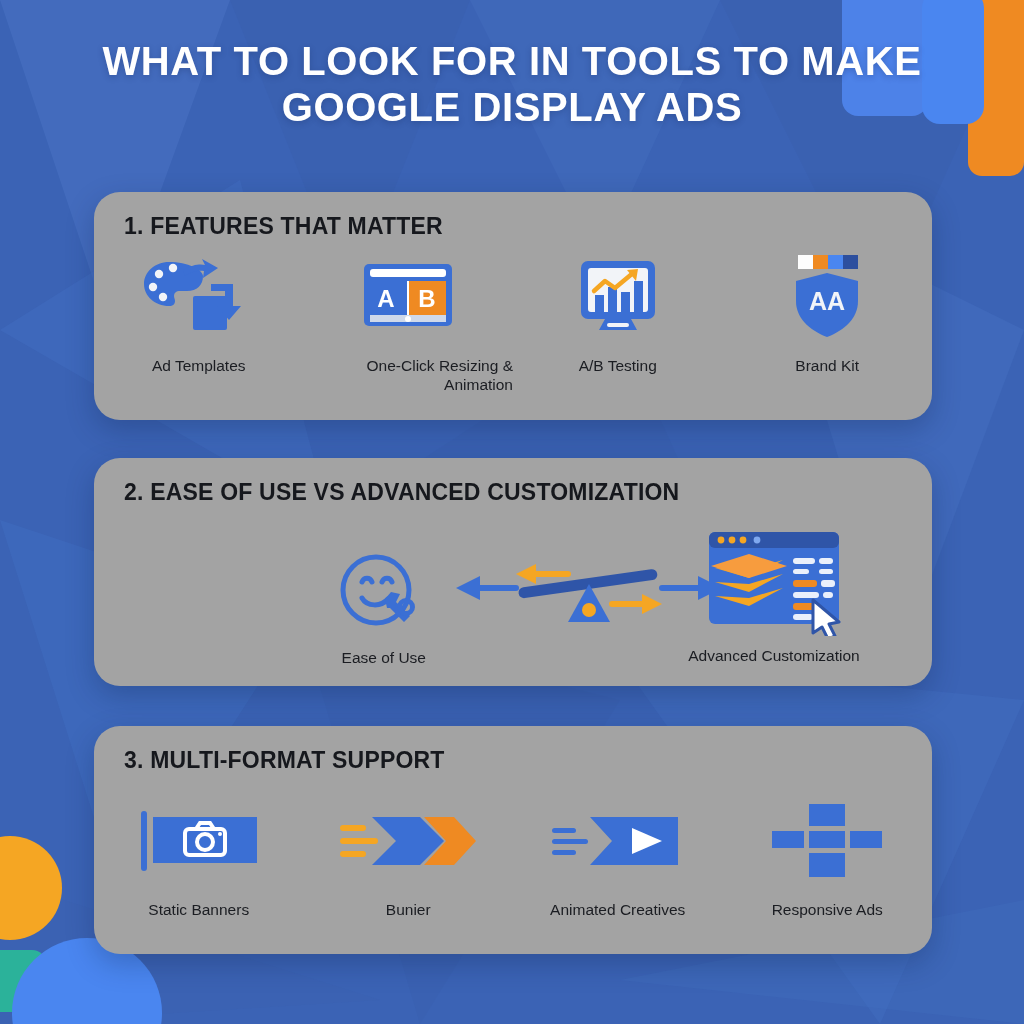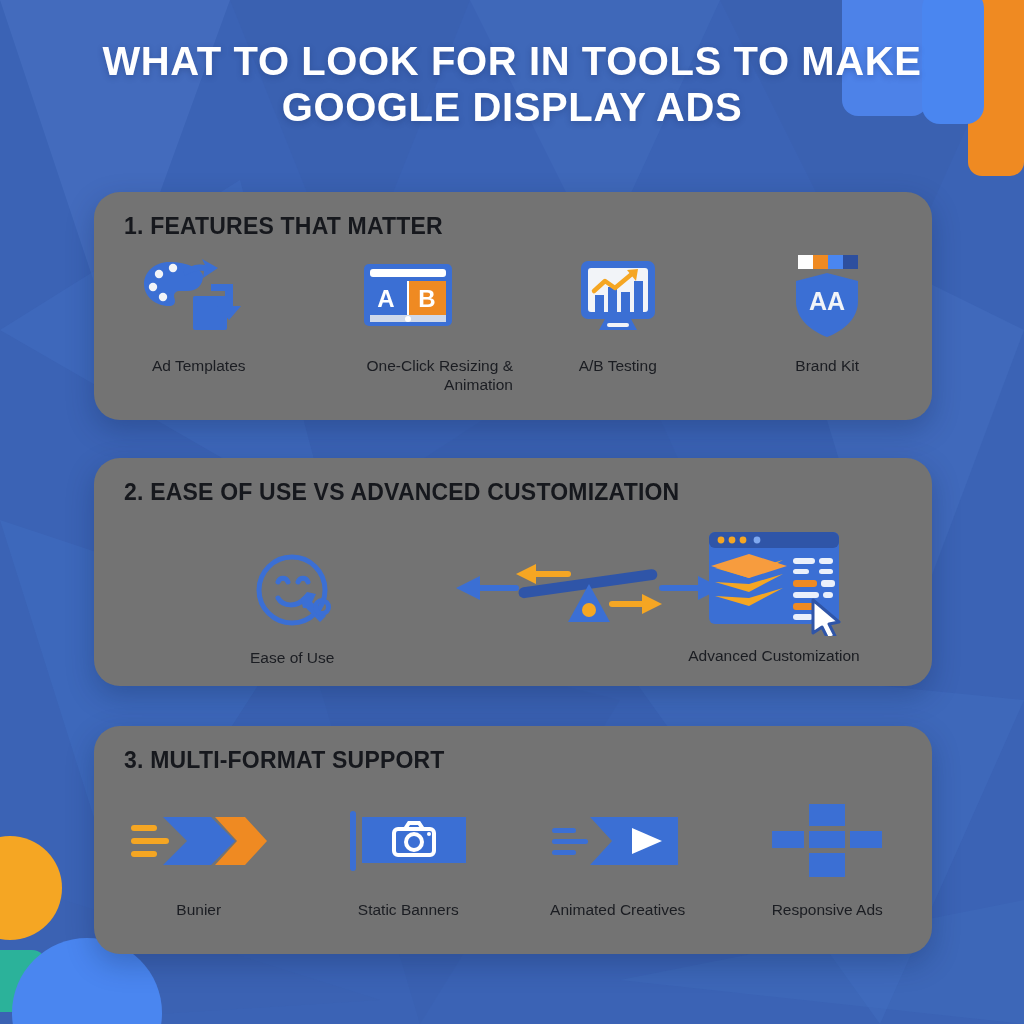--- a/index.html
+++ b/index.html
@@ -33,21 +33,21 @@
     line-height:1.15;
     text-shadow:0 2px 6px rgba(20,40,90,.28);
     padding:0 66px;
   }
 
   
   .card {
     position:absolute;
     left:94px;
     width:838px;
-    background:#737373;
+    background:#a3a3a3;
     border-radius:26px;
     box-shadow:0 10px 28px rgba(12,30,70,.26);
     z-index:3;
   }
   #card1 { top:192px; height:228px; }
   #card2 { top:458px; height:228px; }
   #card3 { top:726px; height:228px;padding-left:8px; }
 
   .card-title {
     position:absolute;
@@ -67,21 +67,21 @@
   .icon-box { height:86px; display:flex; align-items:center; justify-content:center; }
   .item-label {
     margin-top:16px;
     font-size:15.5px;
     color:#1b1d22;
     text-align:right;
     line-height:1.25;
   }
 
   
-  .c2-left  { position:absolute; left:156px;  top:92px;  width:160px; text-align:left; }
+  .c2-left  { position:absolute; left:172px;  top:92px;  width:160px; text-align:right; }
   .c2-right { position:absolute; right:58px;  top:70px;  width:200px; text-align:center; }
   .c2-label { margin-top:6px; font-size:15.5px; color:#1b1d22; line-height:1.3; }
 </style>
 </head>
 <body>
 
 <svg id="bg" viewBox="0 0 1024 1024">
   <rect width="1024" height="1024" fill="#3b63b5"></rect>
   <polygon points="0,0 230,0 110,330" fill="#4a72c2" opacity=".55"></polygon>
   <polygon points="230,0 470,0 350,300" fill="#3a5fae" opacity=".5"></polygon>
@@ -250,47 +250,47 @@
     <div class="c2-label">Advanced Customization</div>
   </div>
 </section>
 
 <section class="card" id="card3">
   <div class="card-title">3. MULTI-FORMAT SUPPORT</div>
   <div class="items">
 
     <div class="item">
       <div class="icon-box">
-        <svg width="140" height="64" viewBox="0 0 140 64">
-          <rect x="2" y="16" width="26" height="6" rx="3" fill="#f5a623"></rect>
-          <rect x="2" y="29" width="38" height="6" rx="3" fill="#f5a623"></rect>
-          <rect x="2" y="42" width="26" height="6" rx="3" fill="#f5a623"></rect>
-          <polygon points="34,8 82,8 106,32 82,56 34,56 58,32" fill="#3b6fd4"></polygon>
-          <polygon points="86,8 116,8 138,32 116,56 86,56 108,32" fill="#ef8a22"></polygon>
-        </svg>
-      </div>
-      <div class="item-label">Bunier</div>
-    </div>
-
-    <div class="item">
-      <div class="icon-box">
         <svg width="124" height="64" viewBox="0 0 124 64">
           <rect x="4" y="2" width="6" height="60" rx="3" fill="#3b6fd4"></rect>
           <rect x="16" y="8" width="104" height="46" fill="#3b6fd4"></rect>
           <rect x="48" y="20" width="40" height="26" rx="4" fill="none" stroke="#ffffff" stroke-width="4"></rect>
           <path d="M59 20l4-6h10l4 6" fill="none" stroke="#ffffff" stroke-width="4"></path>
           <circle cx="68" cy="33" r="8" fill="none" stroke="#ffffff" stroke-width="4"></circle>
           <circle cx="83" cy="25" r="2" fill="#ffffff"></circle>
         </svg>
       </div>
       <div class="item-label">Static Banners</div>
     </div>
 
     <div class="item">
       <div class="icon-box">
+        <svg width="140" height="64" viewBox="0 0 140 64">
+          <rect x="2" y="16" width="26" height="6" rx="3" fill="#f5a623"></rect>
+          <rect x="2" y="29" width="38" height="6" rx="3" fill="#f5a623"></rect>
+          <rect x="2" y="42" width="26" height="6" rx="3" fill="#f5a623"></rect>
+          <polygon points="34,8 82,8 106,32 82,56 34,56 58,32" fill="#3b6fd4"></polygon>
+          <polygon points="86,8 116,8 138,32 116,56 86,56 108,32" fill="#ef8a22"></polygon>
+        </svg>
+      </div>
+      <div class="item-label">Bunier</div>
+    </div>
+
+    <div class="item">
+      <div class="icon-box">
         <svg width="136" height="64" viewBox="0 0 136 64">
           <rect x="2" y="19" width="24" height="5" rx="2.5" fill="#3b6fd4"></rect>
           <rect x="2" y="30" width="36" height="5" rx="2.5" fill="#3b6fd4"></rect>
           <rect x="2" y="41" width="24" height="5" rx="2.5" fill="#3b6fd4"></rect>
           <polygon points="40,8 128,8 128,56 40,56 62,32" fill="#3b6fd4"></polygon>
           <polygon points="82,19 112,32 82,45" fill="#ffffff"></polygon>
         </svg>
       </div>
       <div class="item-label">Animated Creatives</div>
     </div>

